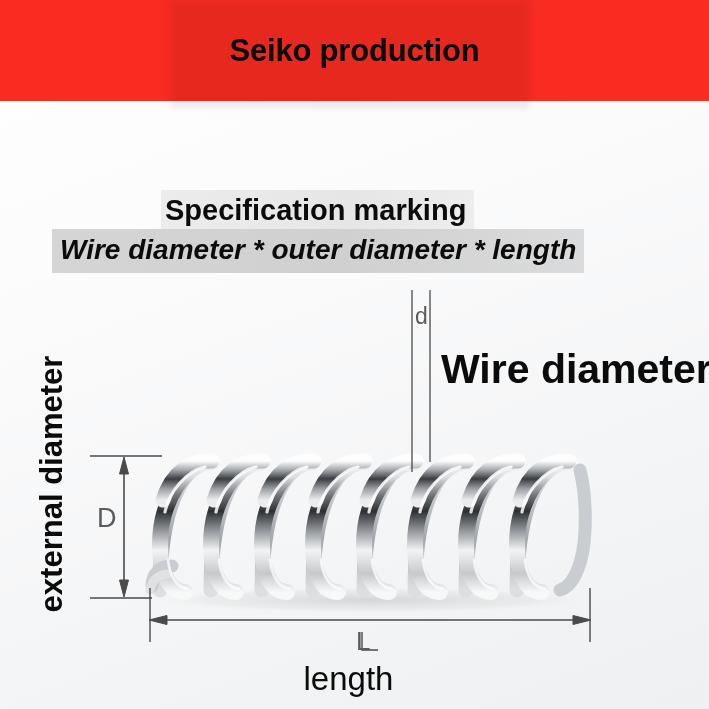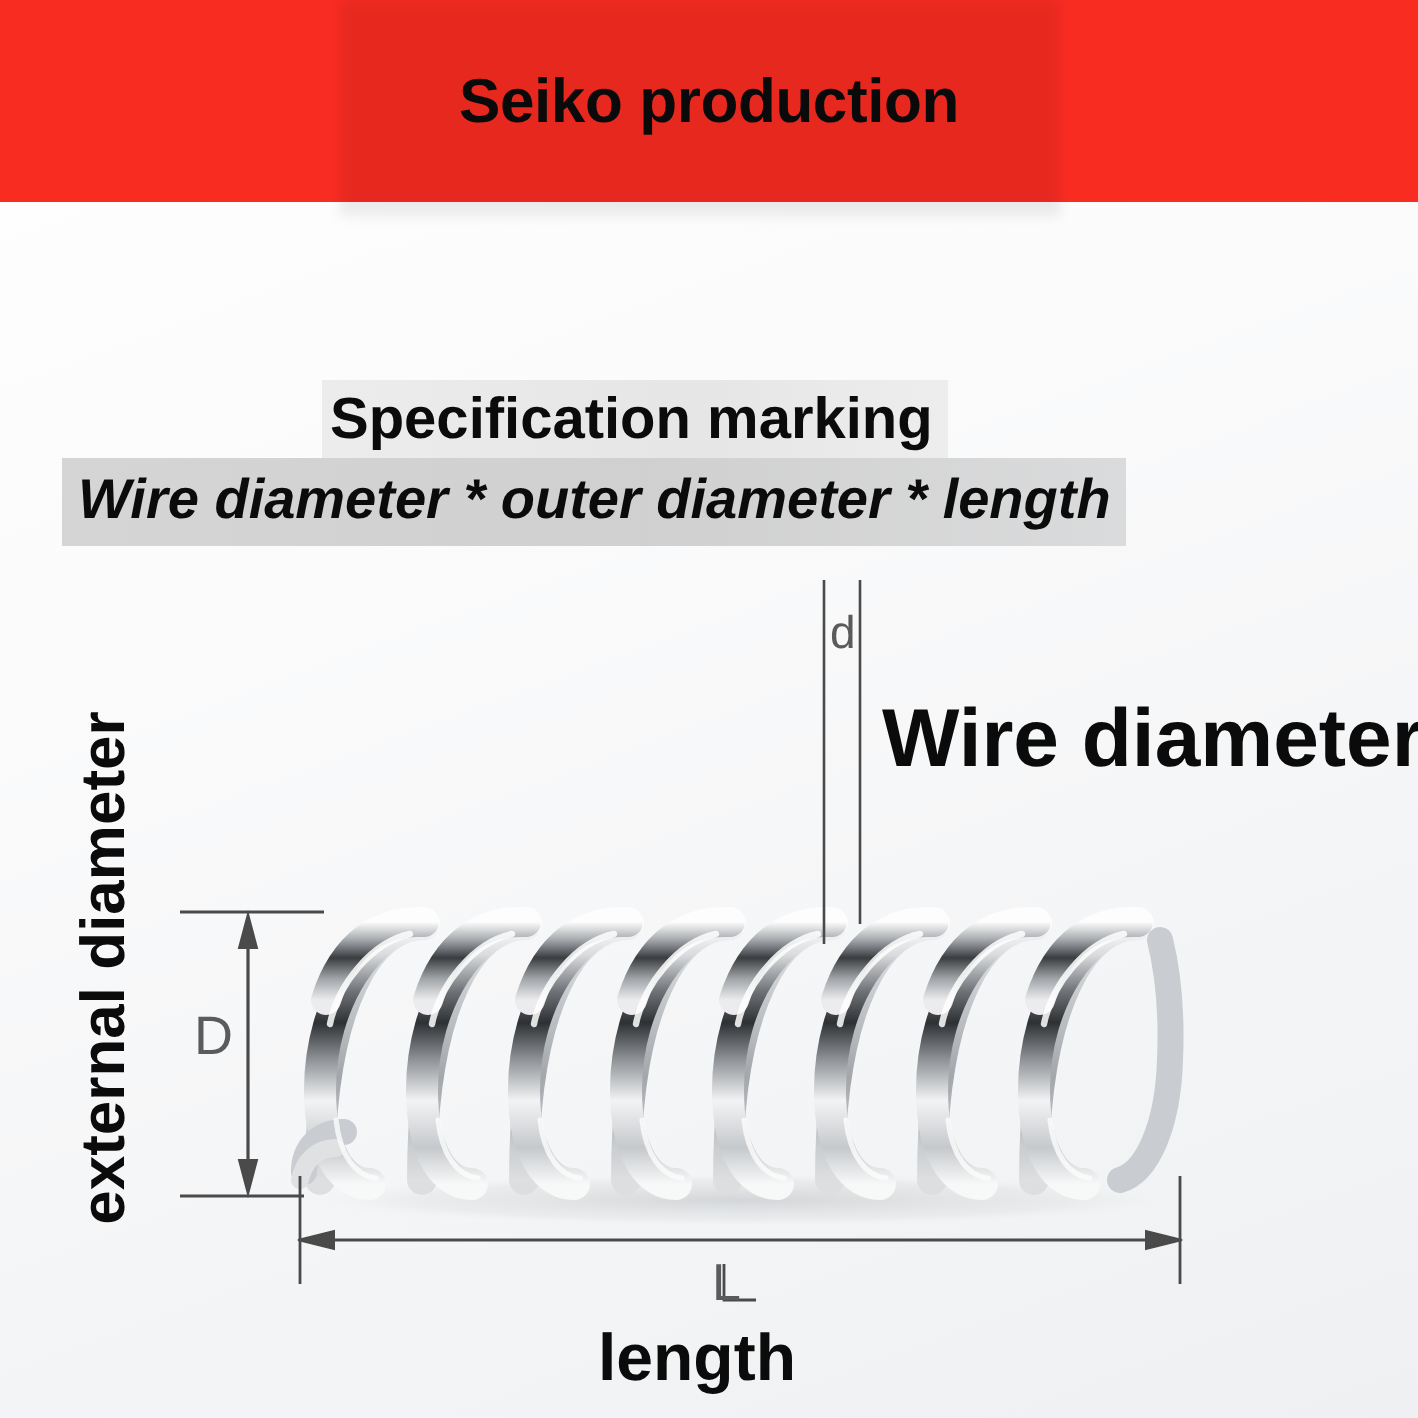--- a/index.html
+++ b/index.html
@@ -61,21 +61,21 @@
     padding: 3px 8px 5px 4px;
     background: linear-gradient(90deg, #ececec 0%, #e6e6e6 60%, #ededee 100%);
     color: #0b0b0b;
     font-size: 29px;
     font-weight: bold;
     line-height: 34px;
     white-space: nowrap;
   }
   .spec-formula {
     position: absolute;
-    left: 31px;
+    left: 52px;
     top: 229px;
     padding: 3px 8px 6px 8px;
     background: linear-gradient(90deg, #d5d5d5 0%, #d0d0d0 55%, #dadbdc 100%);
     color: #0b0b0b;
     font-size: 28px;
     font-weight: bold;
     font-style: italic;
     line-height: 35px;
     white-space: nowrap;
   }
@@ -109,21 +109,21 @@
   
   .length-label {
     position: absolute;
     left: 0;
     top: 660px;
     width: 709px;
     text-align: center;
     padding-right: 12px;
     box-sizing: border-box;
     font-size: 33px;
-    font-weight: bold;
+    font-weight: normal;
     color: #0b0b0b;
   }
 
   
   .dim-letter {
     position: absolute;
     color: #5b5b5b;
     font-size: 27px;
     font-family: "Liberation Sans", sans-serif;
   }

